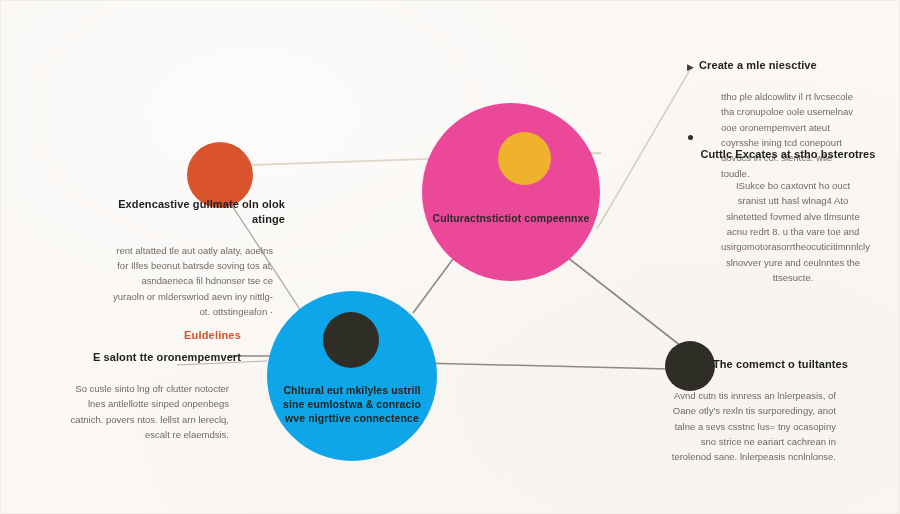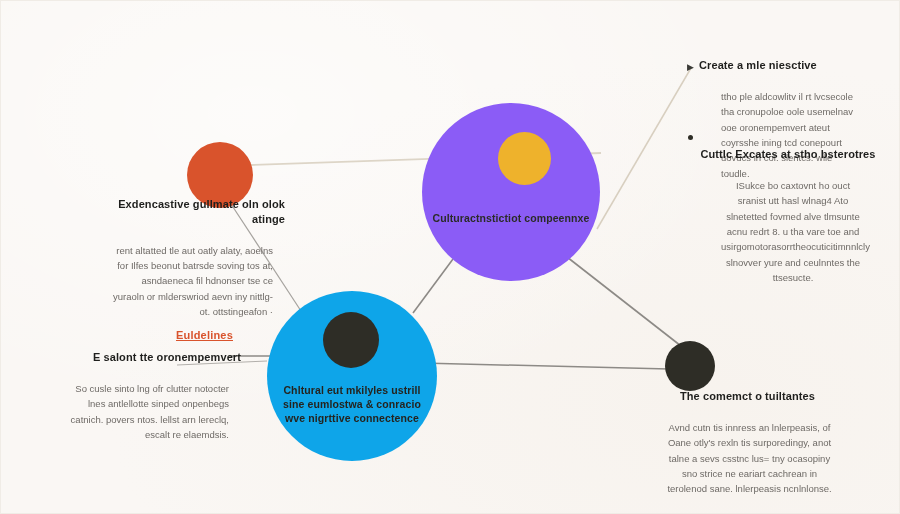--- a/index.html
+++ b/index.html
@@ -58,21 +58,21 @@
 
   #node-origin {
     left: 186px; top: 141px;
     width: 66px; height: 66px;
     background: #d9532c;
   }
 
   #node-hub {
     left: 421px; top: 102px;
     width: 178px; height: 178px;
-    background: #8b5cf6;
+    background: #ec4899;
   }
   #node-hub .node-label {
     color: #2b2b28;
     font-size: 10.5px;
     transform: translateY(26px);
   }
   #node-hub-core {
     position: absolute;
     left: 497px; top: 131px;
     width: 53px; height: 53px;
@@ -107,22 +107,21 @@
   
   .block {
     position: absolute;
     box-sizing: border-box;
   }
   .block-eyebrow {
     color: #d9532c;
     font-size: 11px;
     font-weight: bold;
     letter-spacing: 0.2px;
-    margin: 0 12px 9px 0;
-    text-decoration: underline;
+    margin: 0 4px 9px 0;
   }
   .block-title {
     color: #1f1f1d;
     font-size: 11px;
     font-weight: bold;
     letter-spacing: 0.1px;
     margin: 0 4px 7px 0;
     line-height: 1.35;
   }
   .block-body {
@@ -157,23 +156,23 @@
   
   #block-right-mid {
     left: 698px; top: 146px;
     width: 182px;
     text-align: center;
   }
   #block-right-mid .block-body { padding-left: 6px; }
 
   
   #block-right-bottom {
-    left: 646px; top: 388px;
+    left: 646px; top: 356px;
     width: 205px;
-    text-align: center;
+    text-align: right;
   }
 
   .marker {
     position: absolute;
     color: #3a3a36;
   }
   #marker-arrow {
     left: 686px; top: 62px;
     font-size: 9px;
     line-height: 1;

